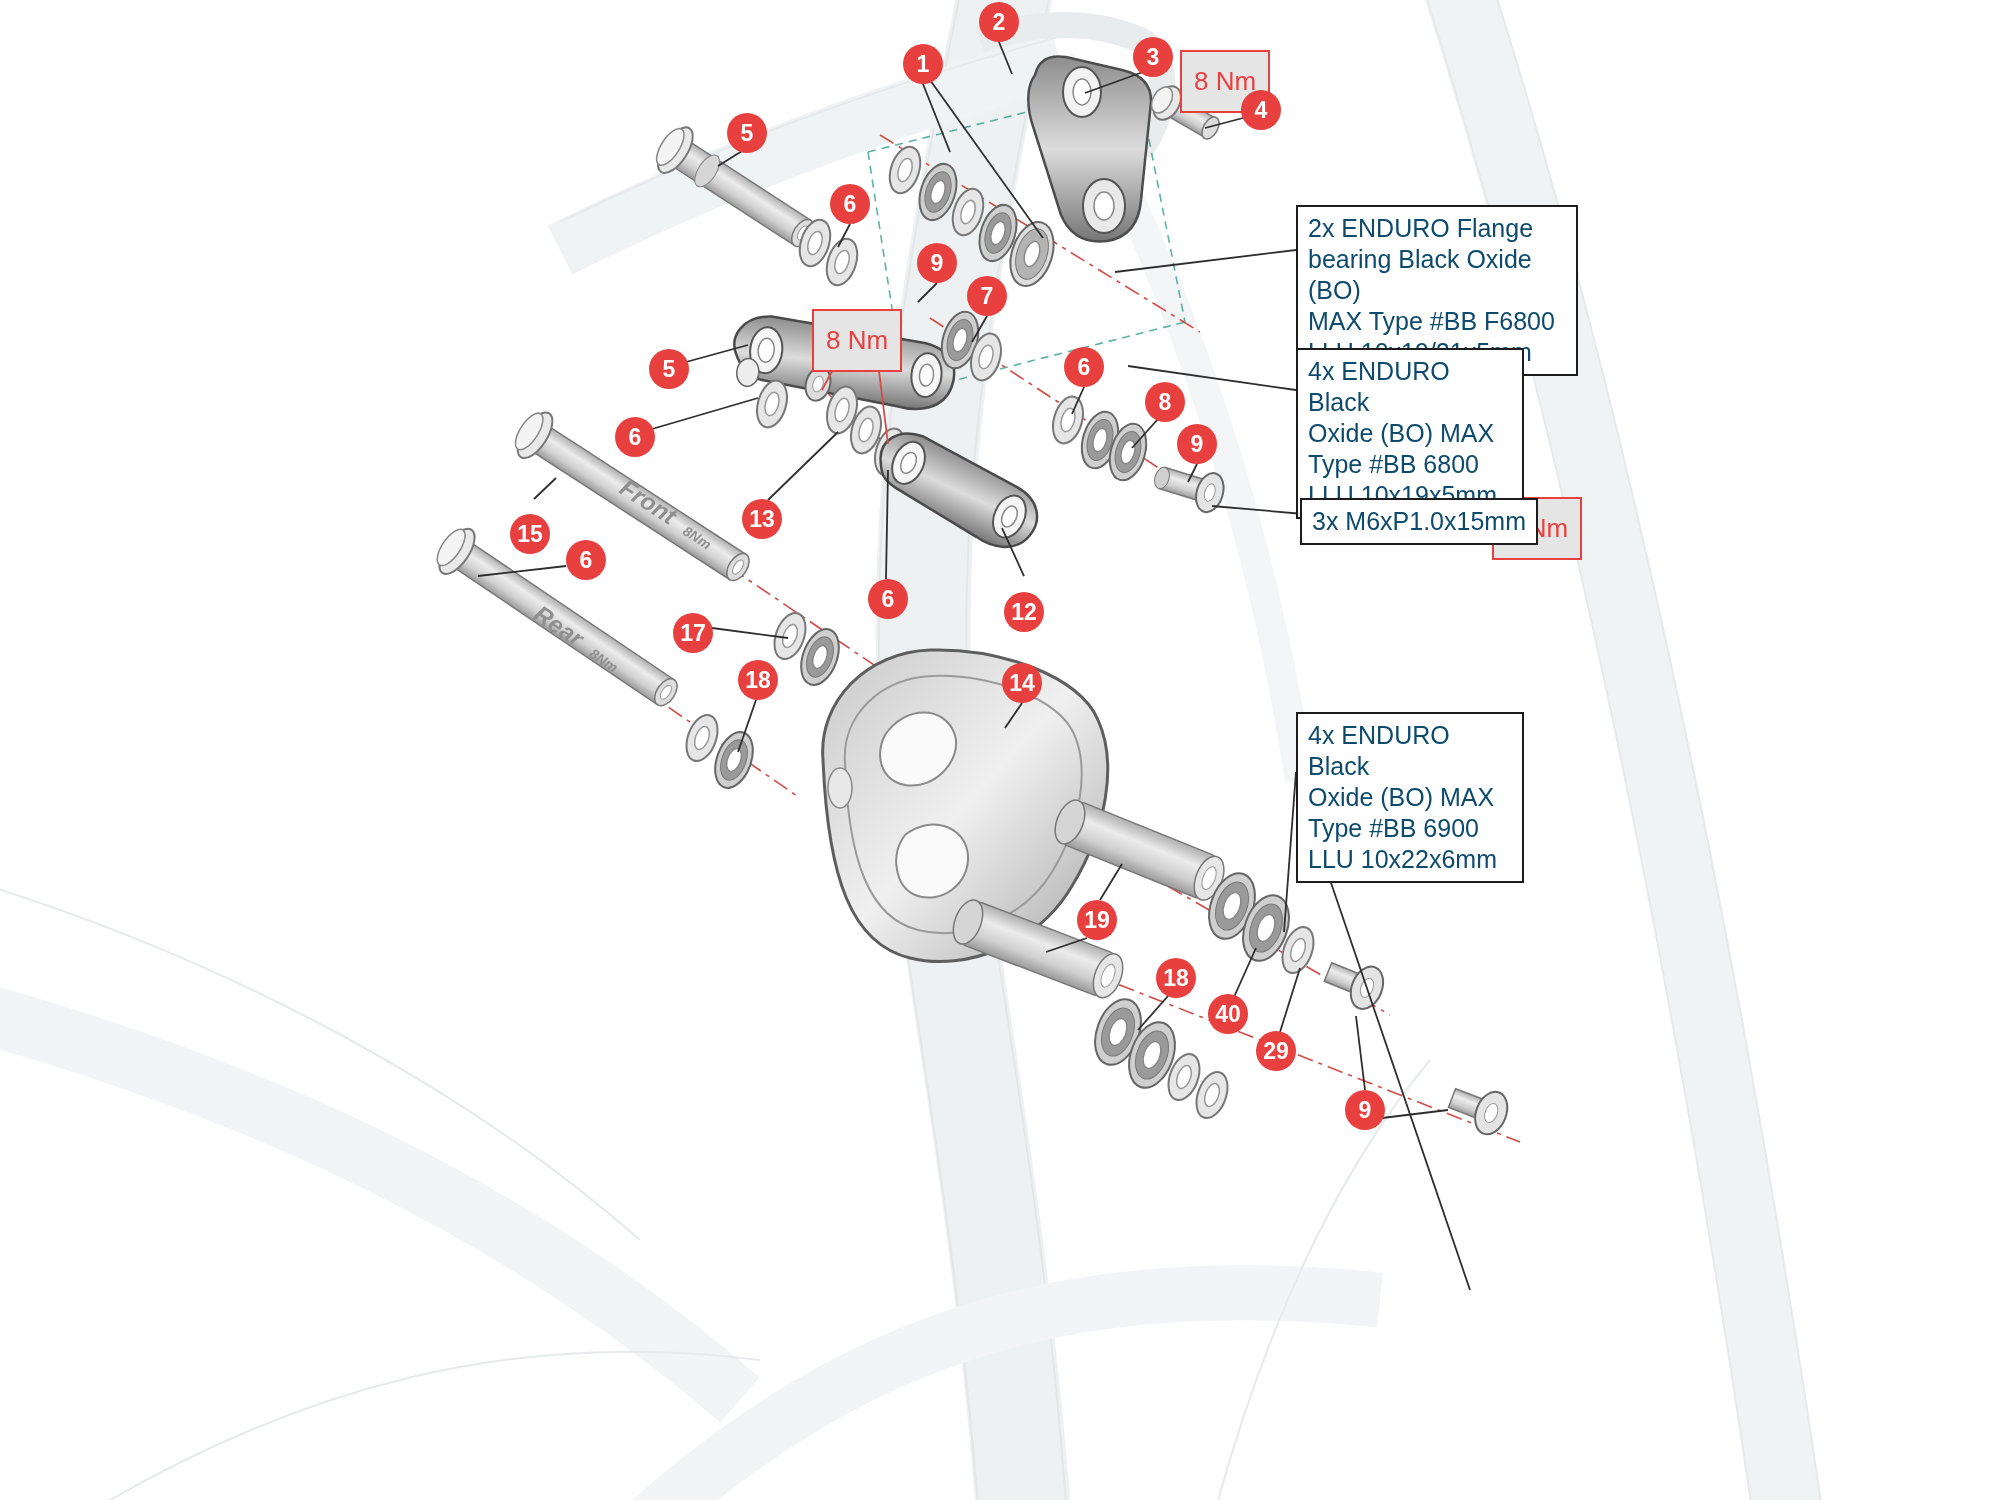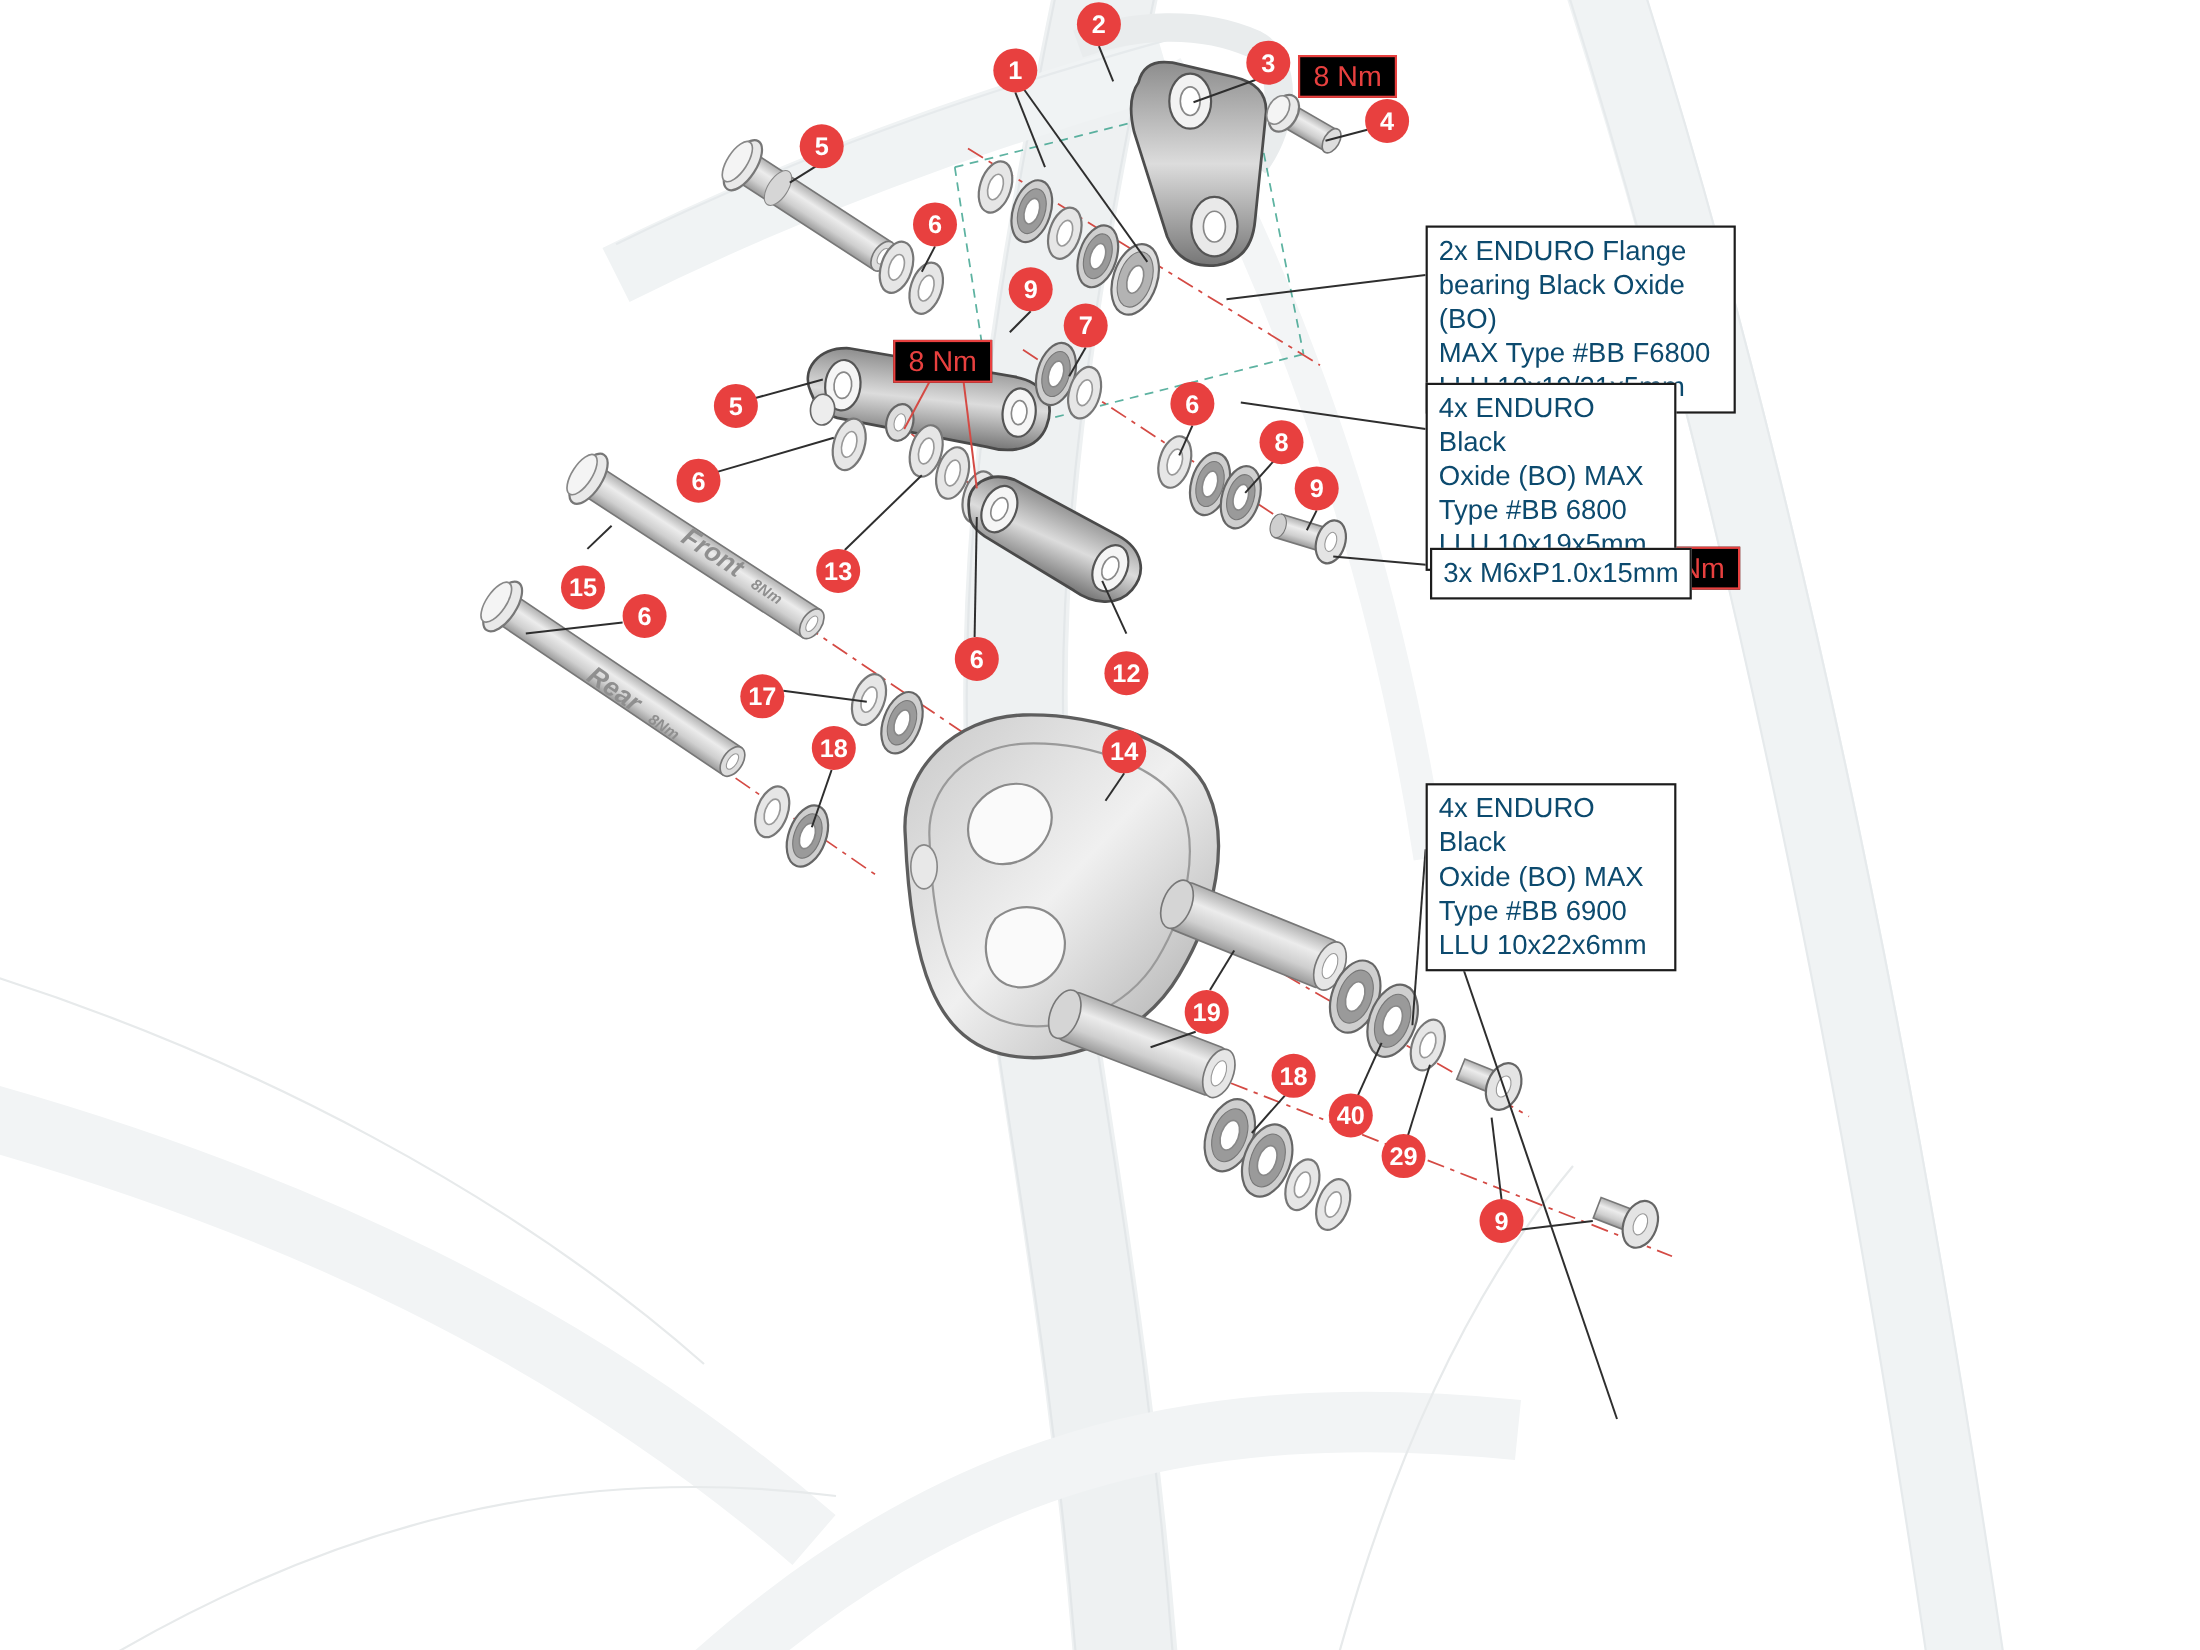--- a/index.html
+++ b/index.html
@@ -4,22 +4,22 @@
 <style>
   html,body{margin:0;padding:0;background:#fff;}
   #stage{position:relative;width:2000px;height:1500px;background:#fff;overflow:hidden;
          font-family:"Liberation Sans",sans-serif;}
   #drawing{position:absolute;left:0;top:0;}
   .callout{position:absolute;width:40px;height:40px;border-radius:50%;background:#e8403f;
            color:#fff;font-weight:bold;font-size:23px;display:flex;align-items:center;
            justify-content:center;z-index:30;}
   .spec-box{position:absolute;background:#fff;border:2px solid #1c1c1c;color:#0c4a6e;
             font-size:25px;line-height:1.24;padding:6px 10px;white-space:pre-line;z-index:25;}
-  .torque{position:absolute;background:#000000;border:2px solid #e8403f;color:#e8403f;
-          font-size:26px;padding:2px 12px;z-index:25;}
+  .torque{position:absolute;background:#e5e5e5;border:2px solid #e8403f;color:#e8403f;
+          font-size:26px;padding:14px 12px;z-index:25;}
 </style>
 </head>
 <body>
 
 <div id="stage">
 
   <svg id="drawing" width="2000" height="1500" viewBox="0 0 2000 1500">
     <defs>
       <linearGradient id="met" x1="0" y1="0" x2="0" y2="1">
         <stop offset="0" stop-color="#b0b0b0"></stop>

